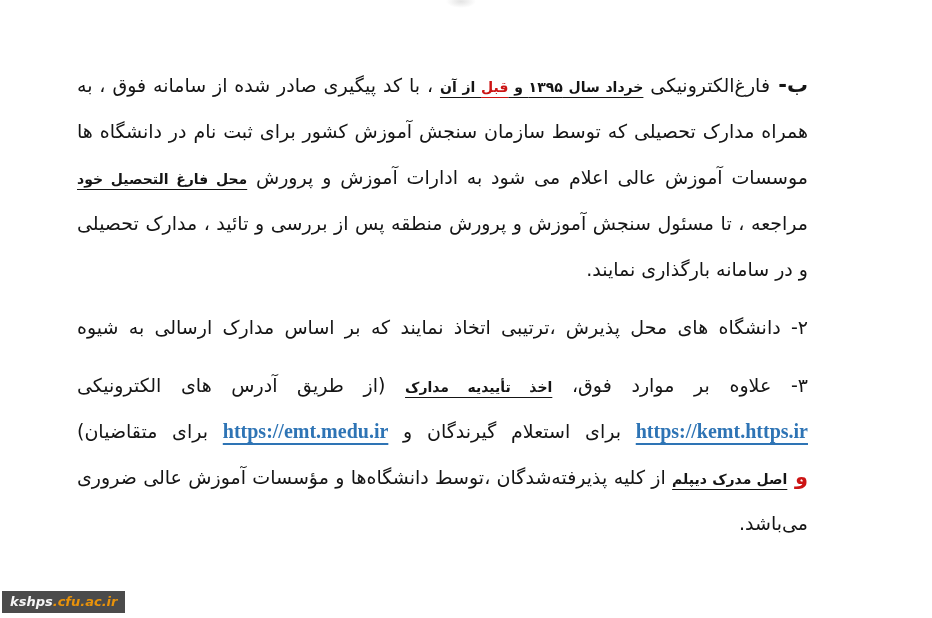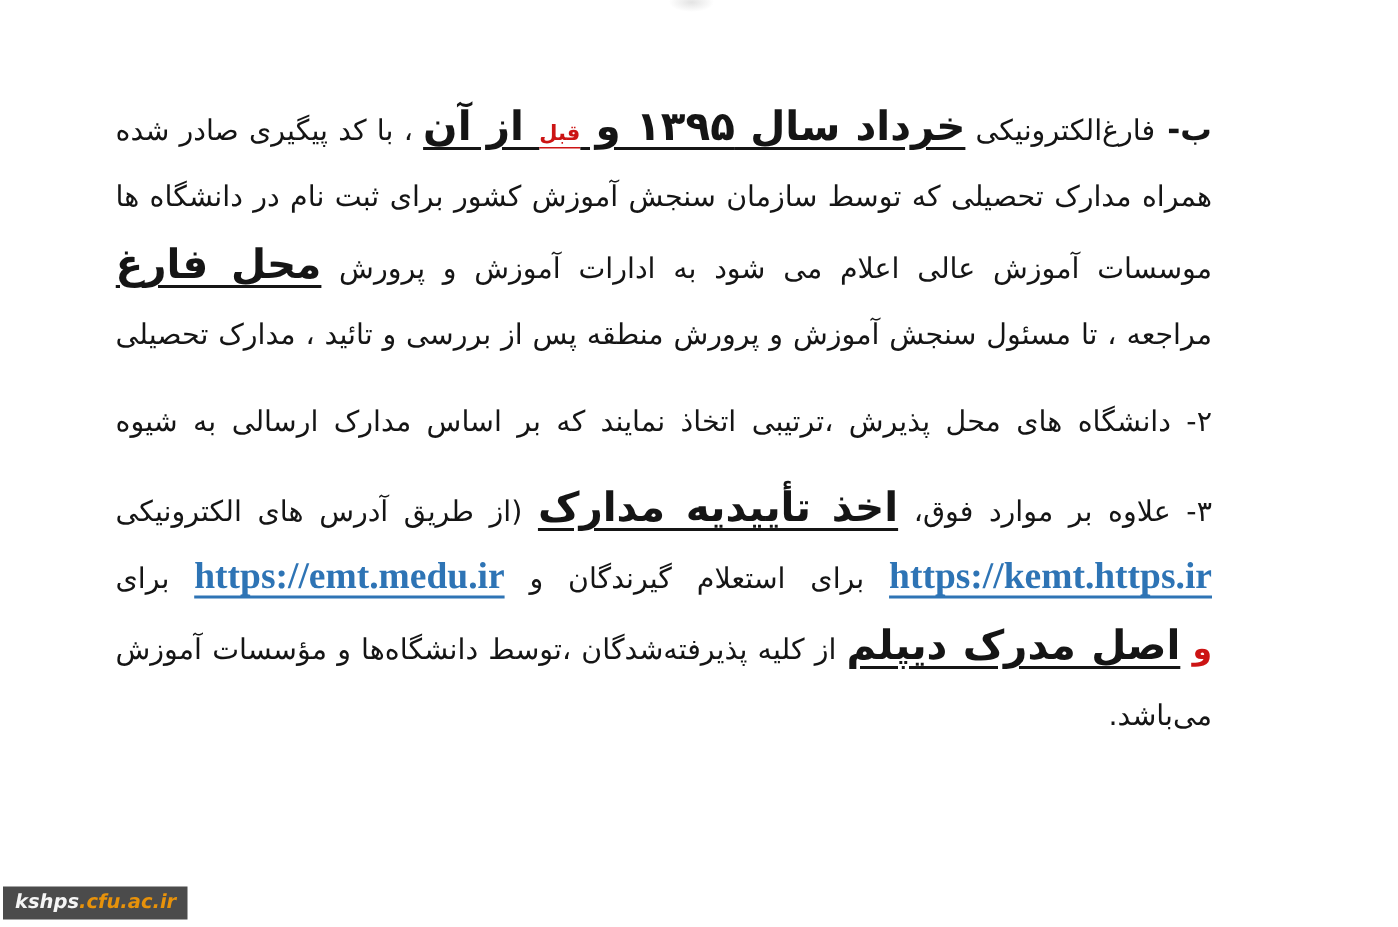--- a/index.html
+++ b/index.html
@@ -23,26 +23,26 @@
     font-size:19px;
     text-align:justify;
     text-align-last:justify;
     overflow:hidden;
     white-space:normal;
   }
   .line.last{text-align-last:right;}
   .seg{text-decoration-thickness:2px;text-underline-offset:5px;}
   .seg-plain{font-weight:400;}
   .seg-b{font-weight:700;font-size:21px;}
-  .seg-bu{font-weight:700;font-size:27px;text-decoration:underline;}
+  .seg-bu{font-weight:700;font-size:14px;text-decoration:underline;}
   .seg-rbu{font-weight:700;font-size:14px;text-decoration:underline;color:var(--red);}
   .seg-rb{font-weight:700;font-size:21px;color:var(--red);}
   .seg-link{
     font-weight:700;
-    font-size:25px;
+    font-size:20px;
     color:var(--blue);
     text-decoration:underline;
     font-family:"Liberation Serif",serif;
     direction:ltr;
     unicode-bidi:embed;
     cursor:pointer;
   }
   .watermark{
     position:absolute;
     left:2px;top:591px;
@@ -71,20 +71,21 @@
 <div class="page">
   <div class="scan-artifact"></div>
 
   <div class="doc-body" dir="rtl">
 
   <div class="para">
         <div class="line"><span class="seg seg-b">ب- </span><span class="seg seg-plain">فارغ‌الکترونیکی </span><span class="seg seg-bu">خرداد سال ۱۳۹۵ و </span><span class="seg seg-rbu">قبل</span><span class="seg seg-bu"> از آن</span><span class="seg seg-plain"> ، با کد پیگیری صادر شده از سامانه فوق ، به</span></div>
         <div class="line"><span class="seg seg-plain">همراه مدارک تحصیلی که توسط سازمان سنجش آموزش کشور برای ثبت نام در دانشگاه ها و</span></div>
         <div class="line"><span class="seg seg-plain">موسسات آموزش عالی اعلام می شود به ادارات آموزش و پرورش </span><span class="seg seg-bu">محل فارغ التحصیل خود</span></div>
         <div class="line"><span class="seg seg-plain">مراجعه ، تا مسئول سنجش آموزش و پرورش منطقه پس از بررسی و تائید ، مدارک تحصیلی را اسکن</span></div>
+        <div class="line last"><span class="seg seg-plain">و در سامانه بارگذاری نمایند.</span></div>
       </div>
       <div class="para">
         <div class="line"><span class="seg seg-plain">۲- دانشگاه های محل پذیرش ،ترتیبی اتخاذ نمایند که بر اساس مدارک ارسالی به شیوه الکترونیکی ،</span></div>
       </div>
       <div class="para">
         <div class="line"><span class="seg seg-plain">۳- علاوه بر موارد فوق، </span><span class="seg seg-bu">اخذ تأییدیه مدارک</span><span class="seg seg-plain"> (از طریق آدرس های الکترونیکی</span></div>
         <div class="line"><span class="seg seg-link">https://kemt.https.ir</span><span class="seg seg-plain"> برای استعلام گیرندگان و </span><span class="seg seg-link">https://emt.medu.ir</span><span class="seg seg-plain"> برای متقاضیان)</span></div>
         <div class="line"><span class="seg seg-rb">و </span><span class="seg seg-bu">اصل مدرک دیپلم</span><span class="seg seg-plain"> از کلیه پذیرفته‌شدگان ،توسط دانشگاه‌ها و مؤسسات آموزش عالی ضروری</span></div>
         <div class="line last"><span class="seg seg-plain">می‌باشد.</span></div>
       </div>

